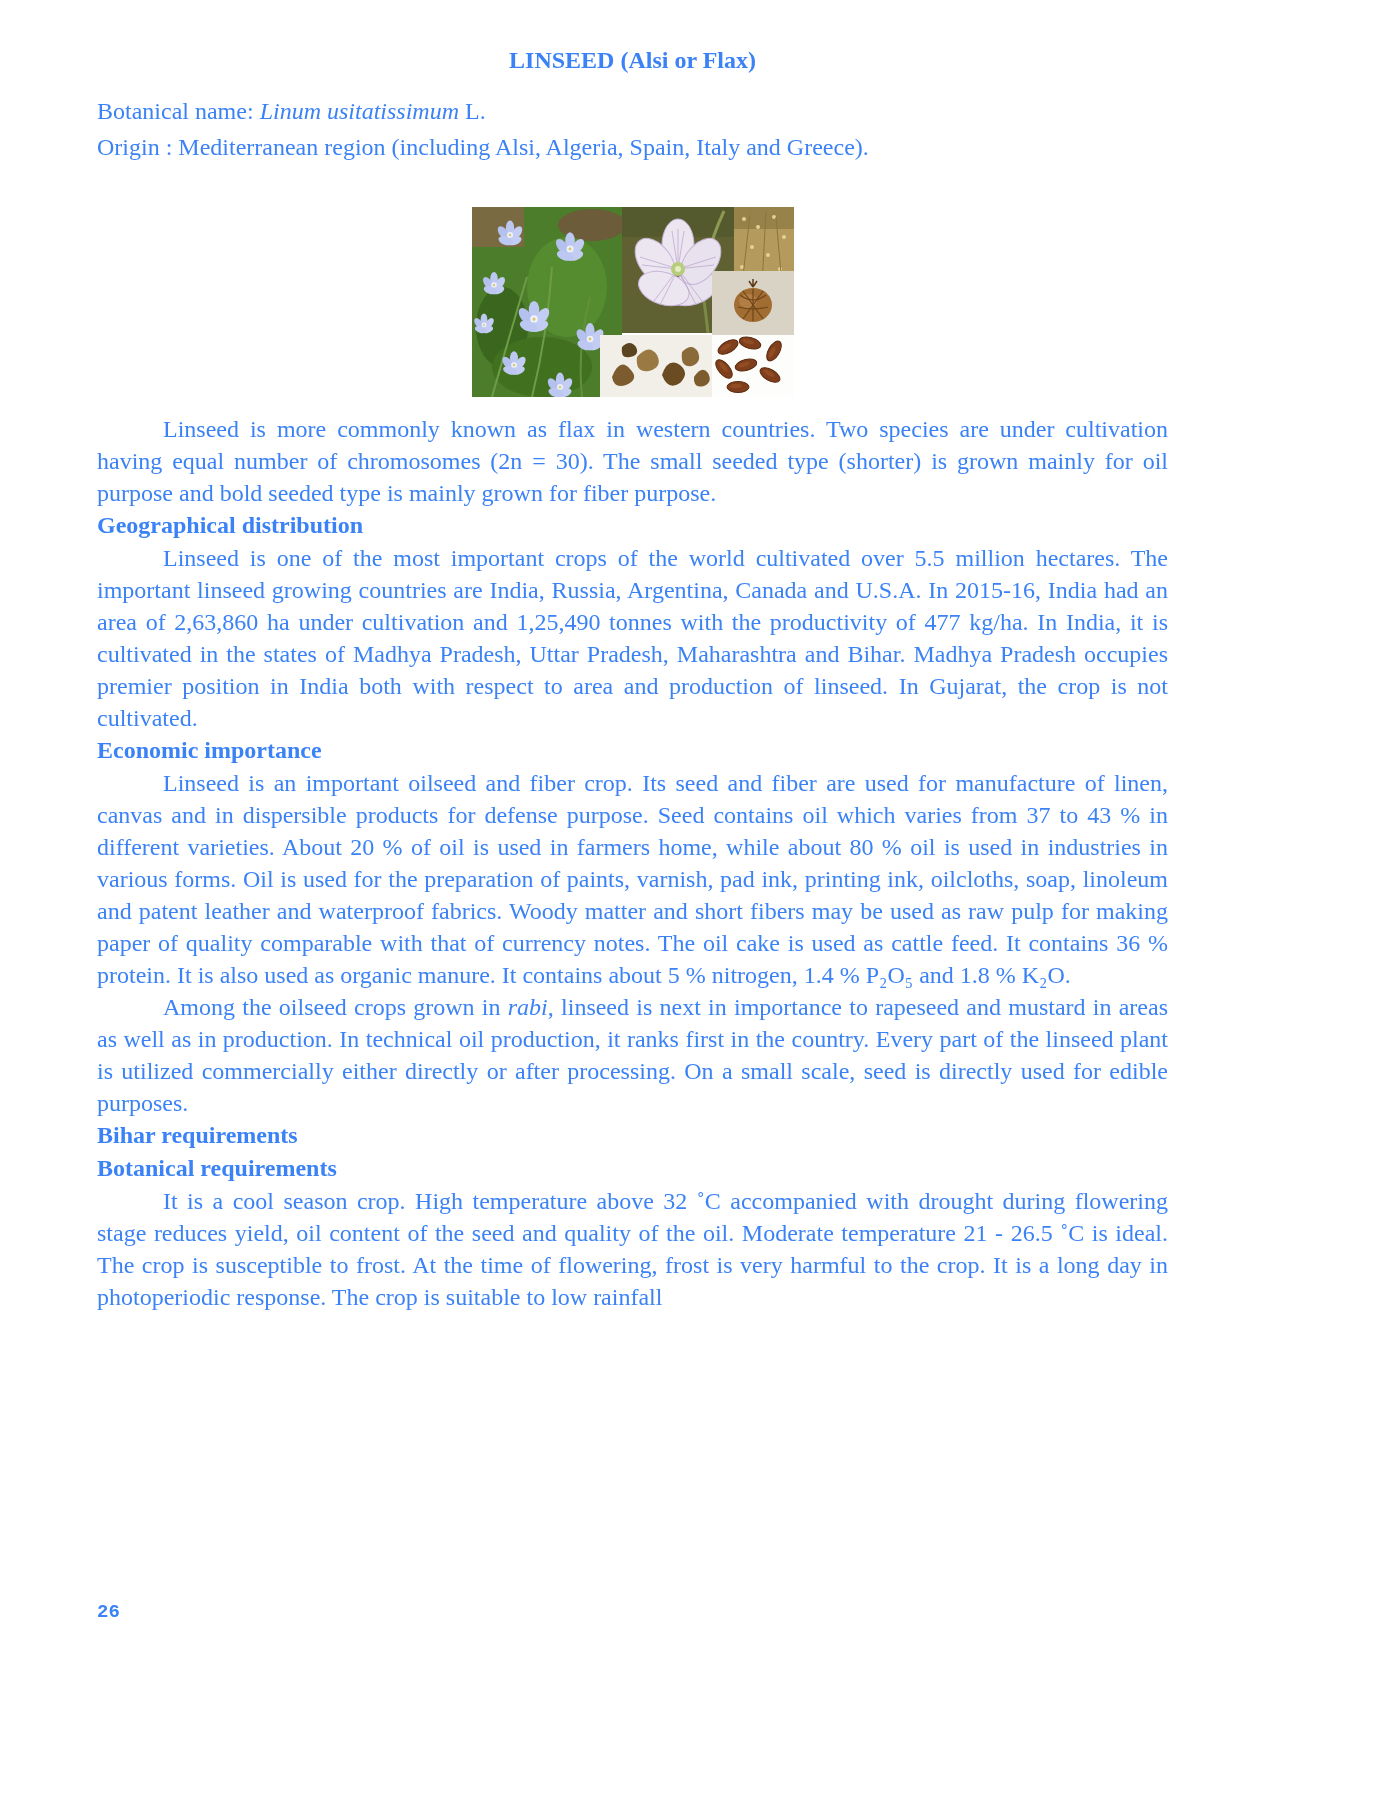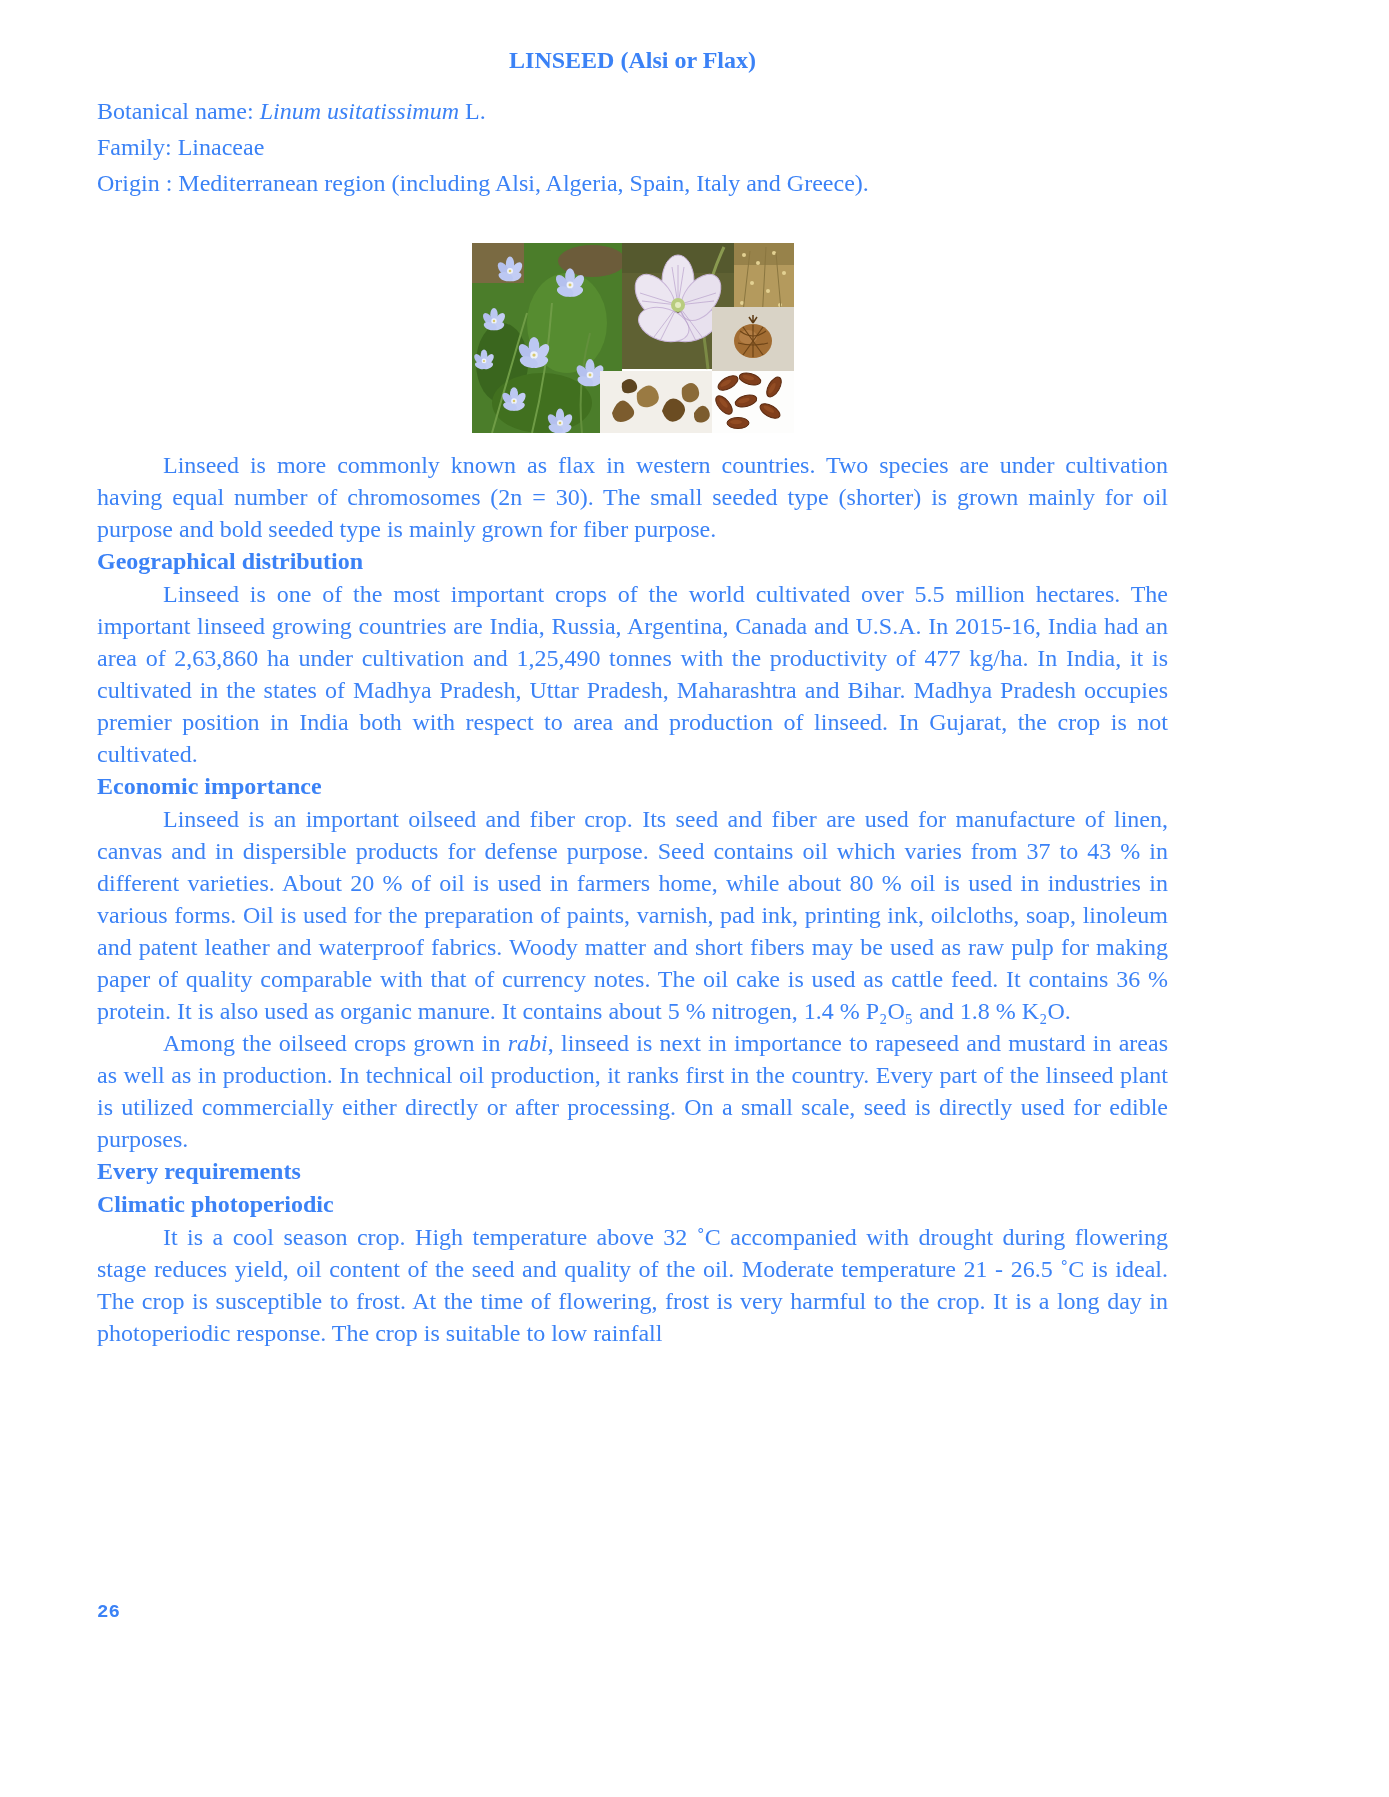--- a/index.html
+++ b/index.html
@@ -34,21 +34,20 @@
 </head>
 <body>
 
 <div class="page">
   <div class="content">
 
     <h1 class="title">LINSEED (Alsi or Flax)</h1>
 
     <p class="meta-line"><span class="b">Botanical name</span><span>: </span><span class="i">Linum usitatissimum</span><span> L.</span></p>
 
-    <p class="meta-line"><span class="b">Family</span><span>: </span><span>Linaceae</span></p>
 
     <p class="meta-line"><span class="b">Origin</span><span> : </span><span>Mediterranean region (including Alsi, Algeria, Spain, Italy and Greece).</span></p>
 
     <div class="figure-wrap">
       <svg width="322" height="190" viewBox="0 0 322 190" xmlns="http://www.w3.org/2000/svg">
         <defs>
           <g id="bf">
             <ellipse cx="0" cy="-7" rx="4.2" ry="7.5" fill="#bcc8f2"></ellipse>
             <ellipse cx="6.7" cy="-2.2" rx="4.2" ry="7.5" transform="rotate(72)" fill="#c3cdf4"></ellipse>
             <ellipse cx="4.1" cy="5.7" rx="4.2" ry="7.5" transform="rotate(144)" fill="#b4c0ee"></ellipse>
@@ -173,21 +172,21 @@
 
     <p class="body just ind">Linseed is more commonly known as flax in western countries. Two species are under cultivation having equal number of chromosomes (2n = 30). The small seeded type (shorter) is grown mainly for oil purpose and bold seeded type is mainly grown for fiber purpose.</p>
 
     <h2 class="hd">Geographical distribution</h2>
     <p class="body just ind">Linseed is one of the most important crops of the world cultivated over 5.5 million hectares. The important linseed growing countries are India, Russia, Argentina, Canada and U.S.A. In 2015-16, India had an area of 2,63,860 ha under cultivation and 1,25,490 tonnes with the productivity of 477 kg/ha. In India, it is cultivated in the states of Madhya Pradesh, Uttar Pradesh, Maharashtra and Bihar. Madhya Pradesh occupies premier position in India both with respect to area and production of linseed. In Gujarat, the crop is not cultivated.</p>
 
     <h2 class="hd">Economic importance</h2>
     <p class="body just ind">Linseed is an important oilseed and fiber crop. Its seed and fiber are used for manufacture of linen, canvas and in dispersible products for defense purpose. Seed contains oil which varies from 37 to 43 % in different varieties. About 20 % of oil is used in farmers home, while about 80 % oil is used in industries in various forms. Oil is used for the preparation of paints, varnish, pad ink, printing ink, oilcloths, soap, linoleum and patent leather and waterproof fabrics. Woody matter and short fibers may be used as raw pulp for making paper of quality comparable with that of currency notes. The oil cake is used as cattle feed. It contains 36 % protein. It is also used as organic manure. It contains about 5 % nitrogen, 1.4 % P₂O₅ and 1.8 % K₂O.</p>
     <p class="body just ind"><span>Among the oilseed crops grown in </span><span class="i">rabi</span><span>, linseed is next in importance to rapeseed and mustard in areas as well as in production. In technical oil production, it ranks first in the country. Every part of the linseed plant is utilized commercially either directly or after processing. On a small scale, seed is directly used for edible purposes.</span></p>
 
-    <h2 class="hd">Every requirements</h2>
+    <h2 class="hd">Bihar requirements</h2>
 
-    <h2 class="hd">Climatic photoperiodic</h2>
+    <h2 class="hd">Botanical requirements</h2>
     <p class="body just ind">It is a cool season crop. High temperature above 32 ˚C accompanied with drought during flowering stage reduces yield, oil content of the seed and quality of the oil. Moderate temperature 21 - 26.5 ˚C is ideal. The crop is susceptible to frost. At the time of flowering, frost is very harmful to the crop. It is a long day in photoperiodic response. The crop is suitable to low rainfall</p>
 
   </div>
 
   <div class="footer">26</div>
 </div>
 
 </body></html>

